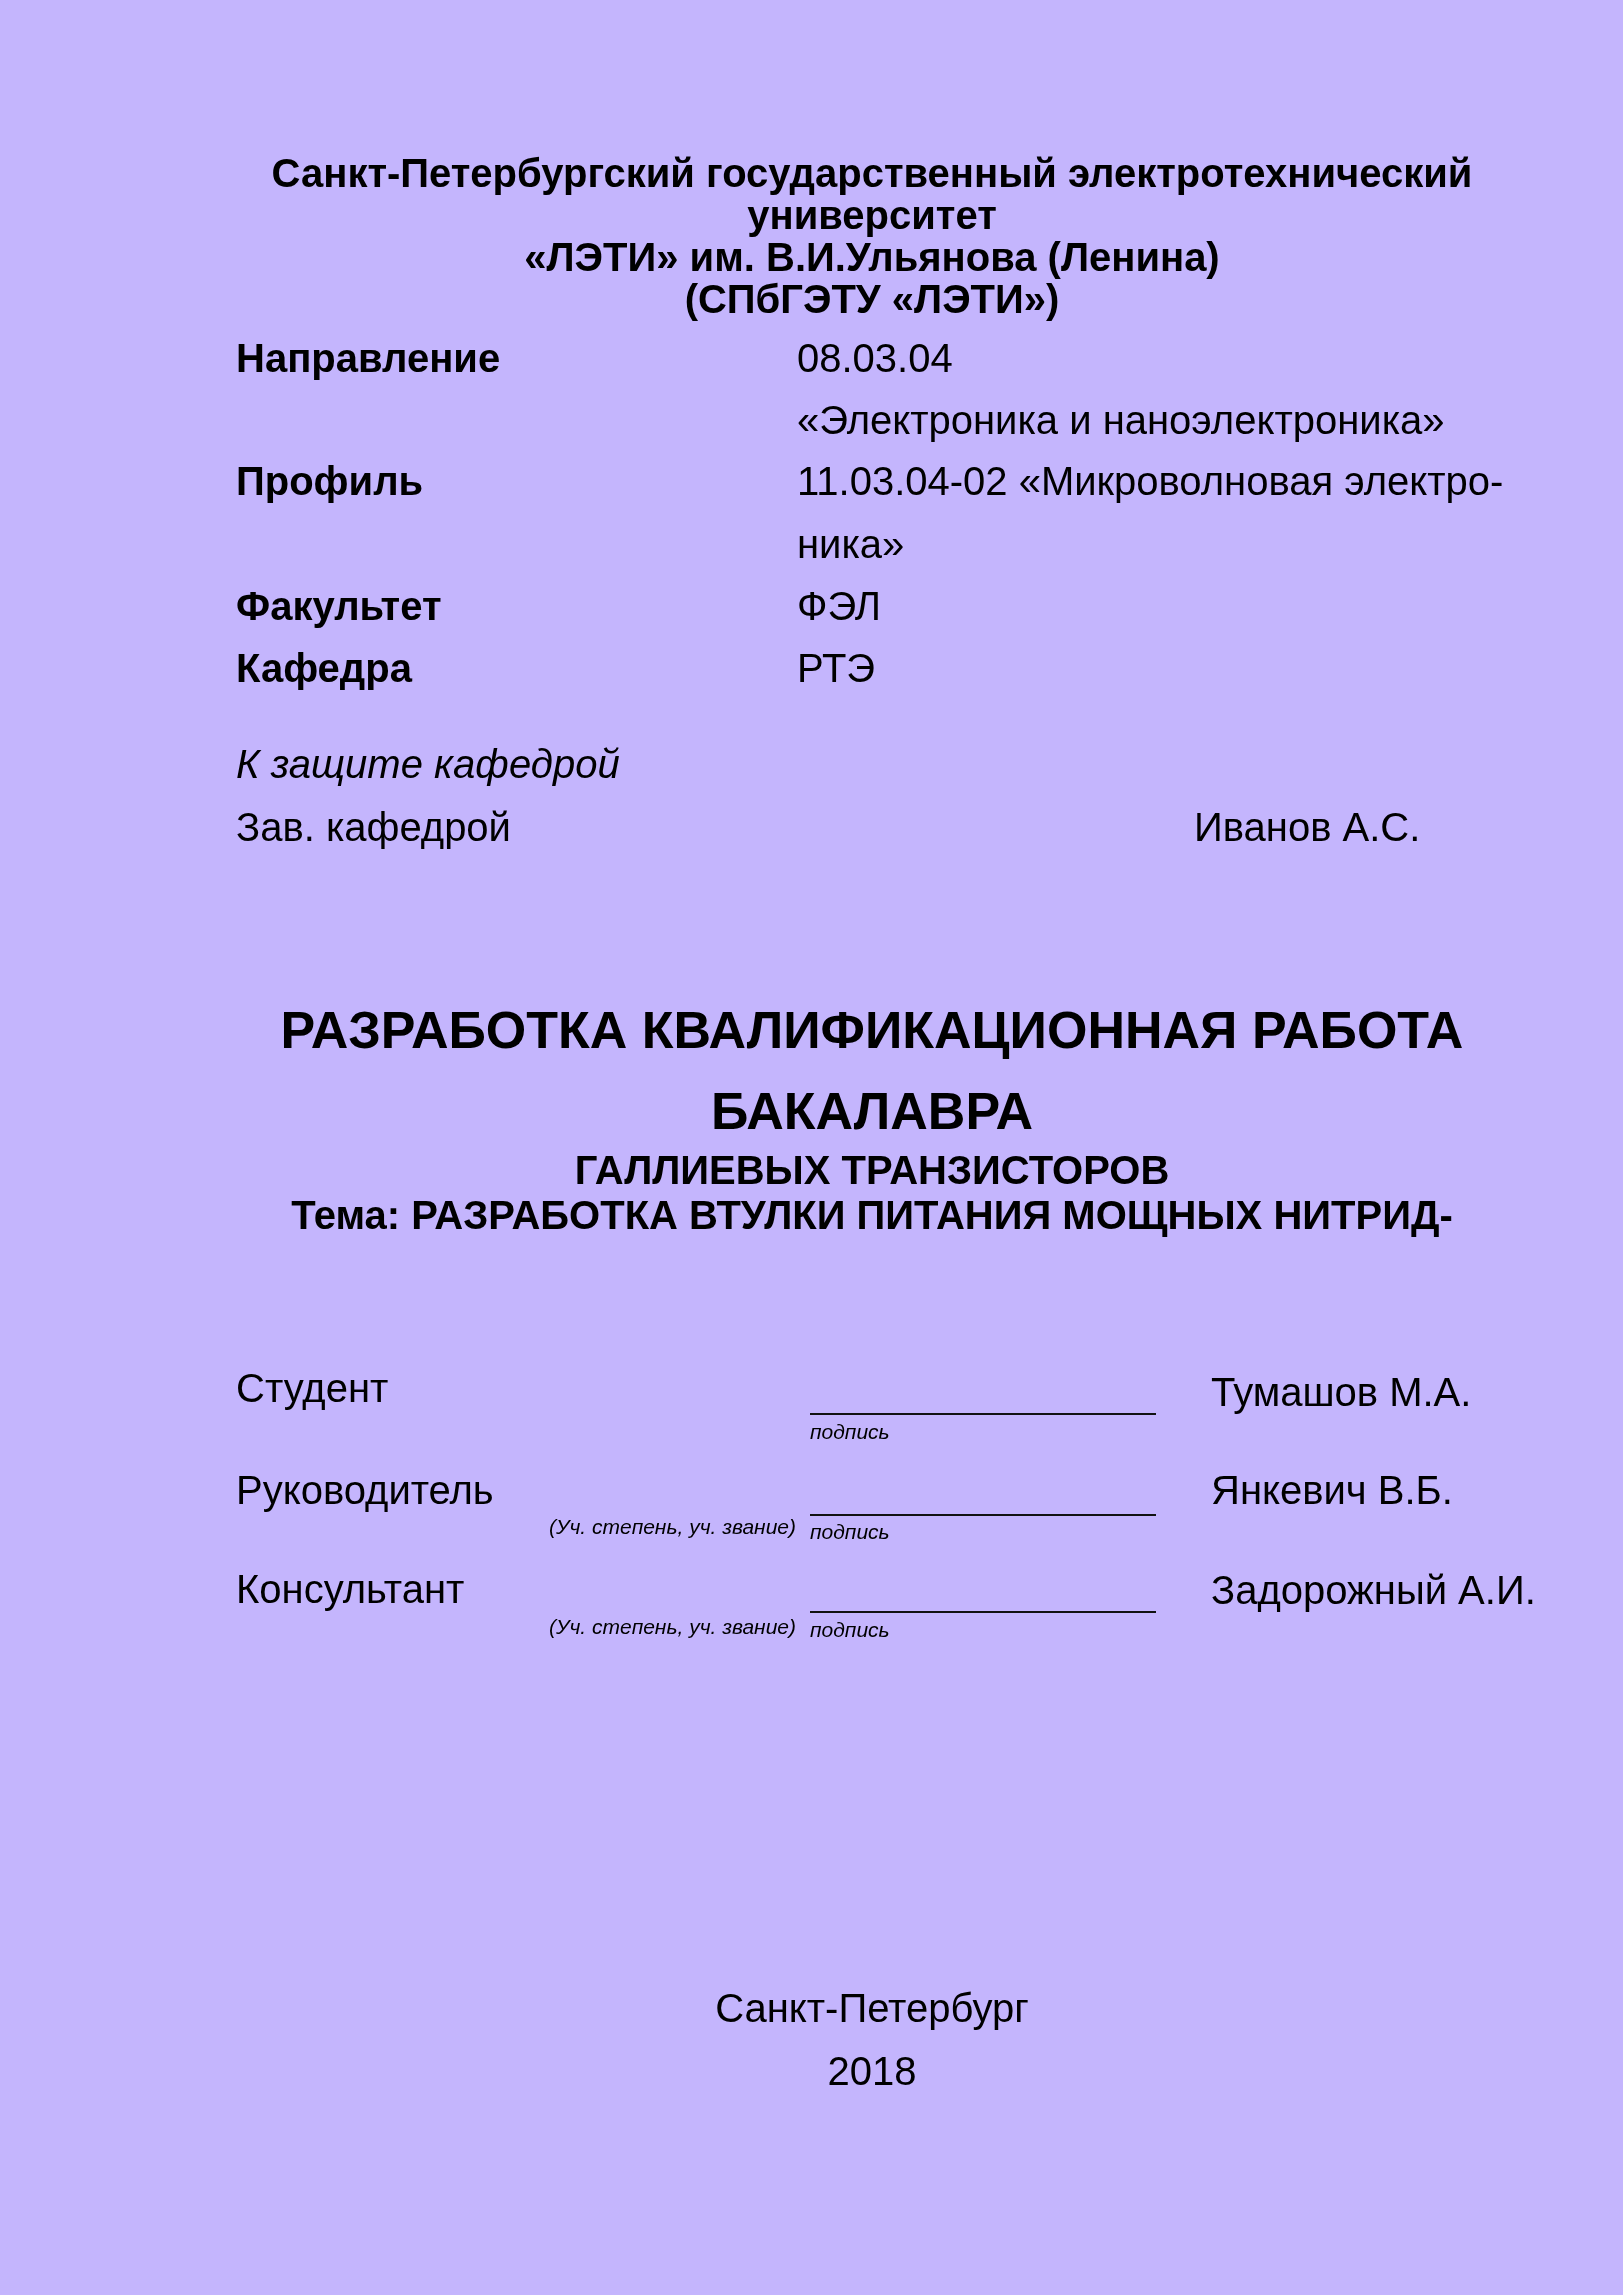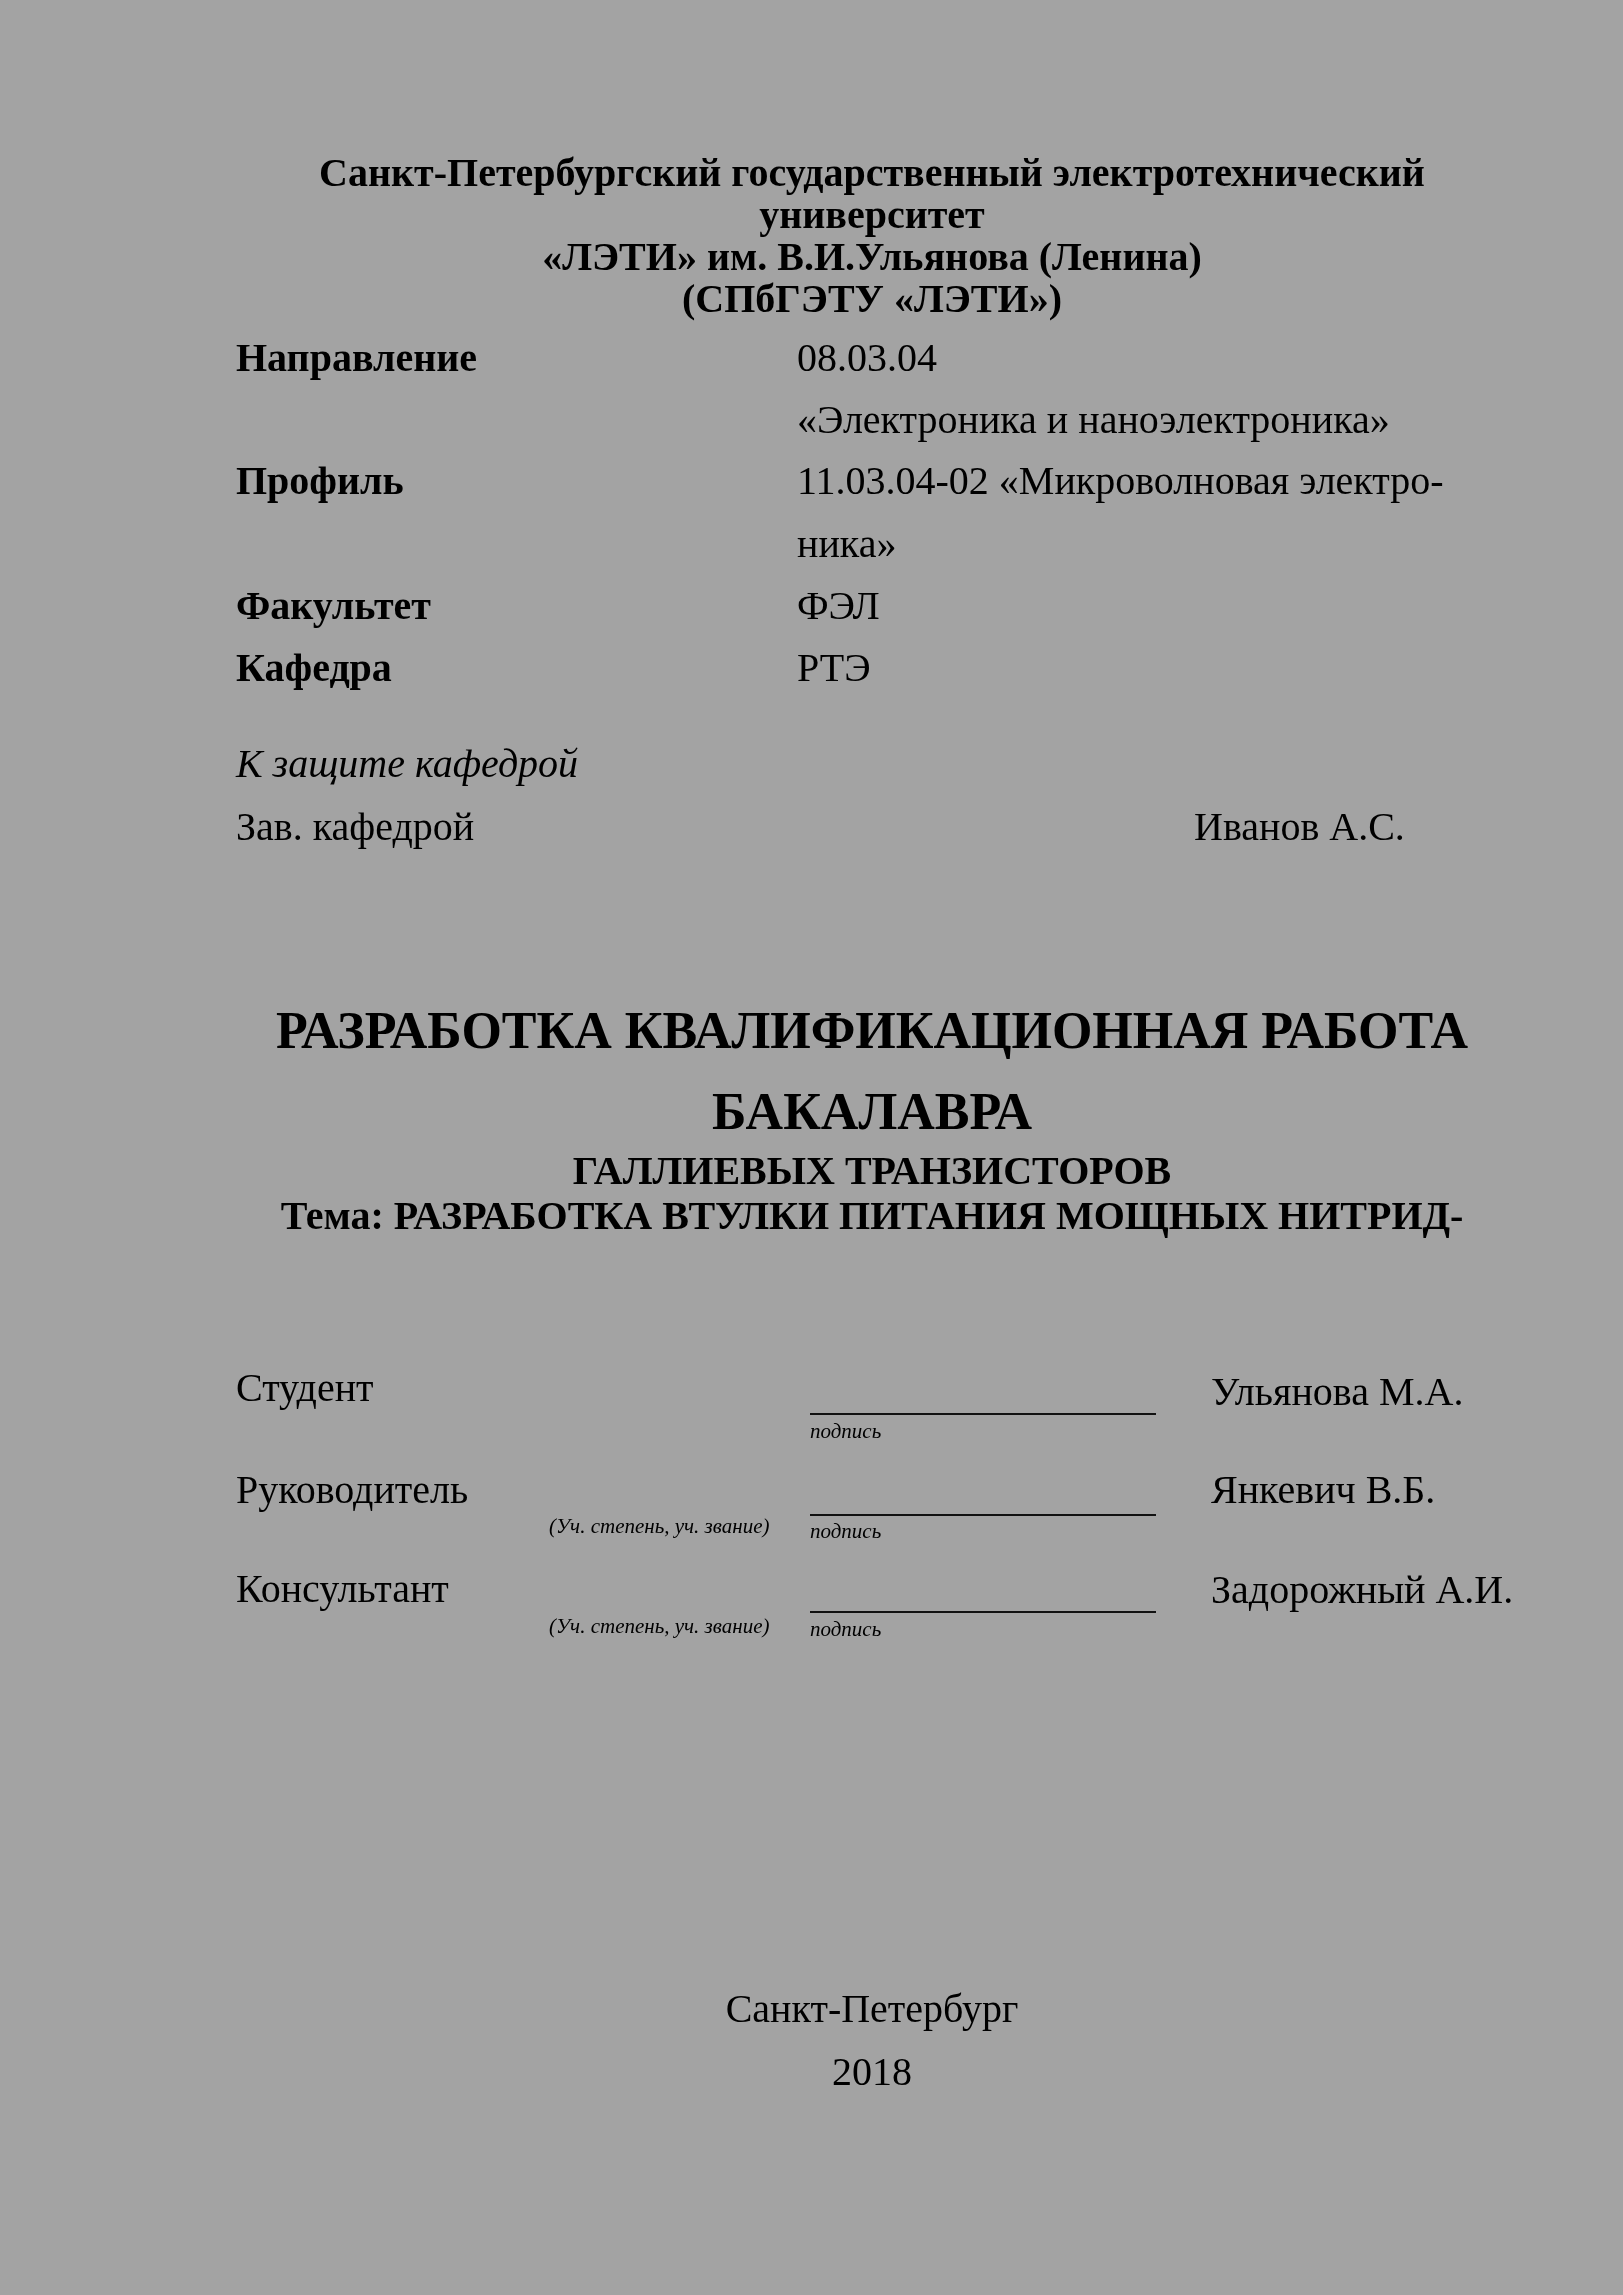--- a/index.html
+++ b/index.html
@@ -4,23 +4,23 @@
 <style>
   html, body {
     margin: 0;
     padding: 0;
     background: #888;
   }
   .page {
     position: relative;
     width: 1623px;
     height: 2295px;
-    background: #a3a3a3;
+    background: #c4b5fd;
     color: #000000;
-    font-family: Liberation Serif, serif;
+    font-family: Liberation Sans, sans-serif;
     overflow: hidden;
   }
   .abs { position: absolute; }
   .centerbox {
     position: absolute;
     left: 232px;
     width: 1280px;
     text-align: center;
   }
   .org-header {
@@ -151,21 +151,21 @@
   </div>
 
   <div class="centerbox theme-block">
     <div>ГАЛЛИЕВЫХ ТРАНЗИСТОРОВ</div>
     <div>Тема: РАЗРАБОТКА ВТУЛКИ ПИТАНИЯ МОЩНЫХ НИТРИД-</div>
   </div>
 
   <div class="abs sig-role" style="top:1368px">Студент</div>
   <div class="abs sig-line" style="top:1413px"></div>
   <div class="abs sig-caption" style="top:1421px">подпись</div>
-  <div class="abs sig-name" style="top:1372px">Ульянова М.А.</div>
+  <div class="abs sig-name" style="top:1372px">Тумашов М.А.</div>
 
   <div class="abs sig-role" style="top:1470px">Руководитель</div>
   <div class="abs degree-note" style="top:1516px">(Уч. степень, уч. звание)</div>
   <div class="abs sig-line" style="top:1514px"></div>
   <div class="abs sig-caption" style="top:1521px">подпись</div>
   <div class="abs sig-name" style="top:1470px">Янкевич В.Б.</div>
 
   <div class="abs sig-role" style="top:1569px">Консультант</div>
   <div class="abs degree-note" style="top:1616px">(Уч. степень, уч. звание)</div>
   <div class="abs sig-line" style="top:1611px"></div>

